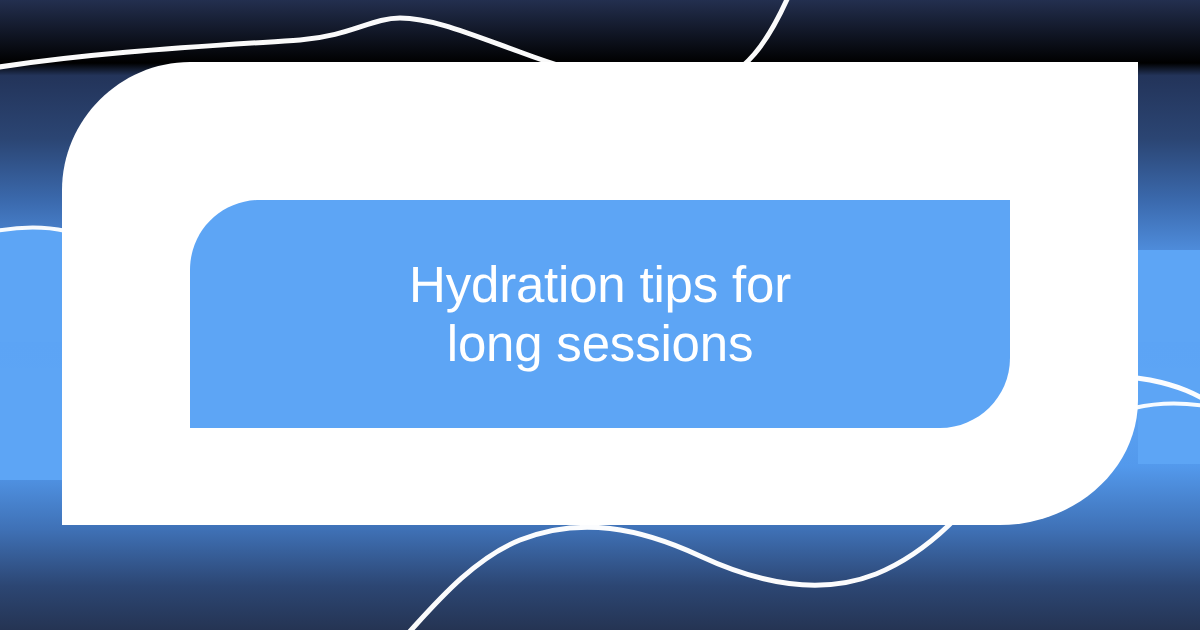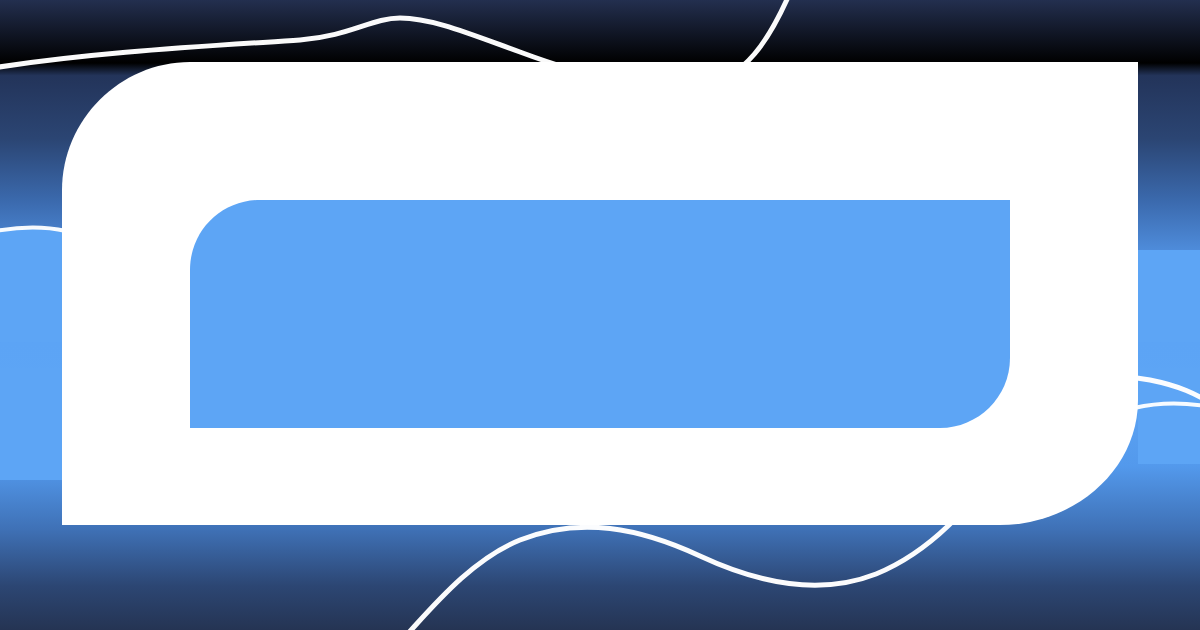--- a/index.html
+++ b/index.html
@@ -112,14 +112,18 @@
       <path d="M 260 200
                L 1010 200
                L 1010 358
                C 1010 397 978 428 940 428
                L 190 428
                L 190 270
                C 190 231 221 200 260 200 Z" fill="#5DA5F5"></path>
     </g>
   </svg>
 
+  <div class="title-layer">
+    <h1 class="title-text">Hydration tips for
+long sessions</h1>
+  </div>
 
 </div>
 
 </body></html>

